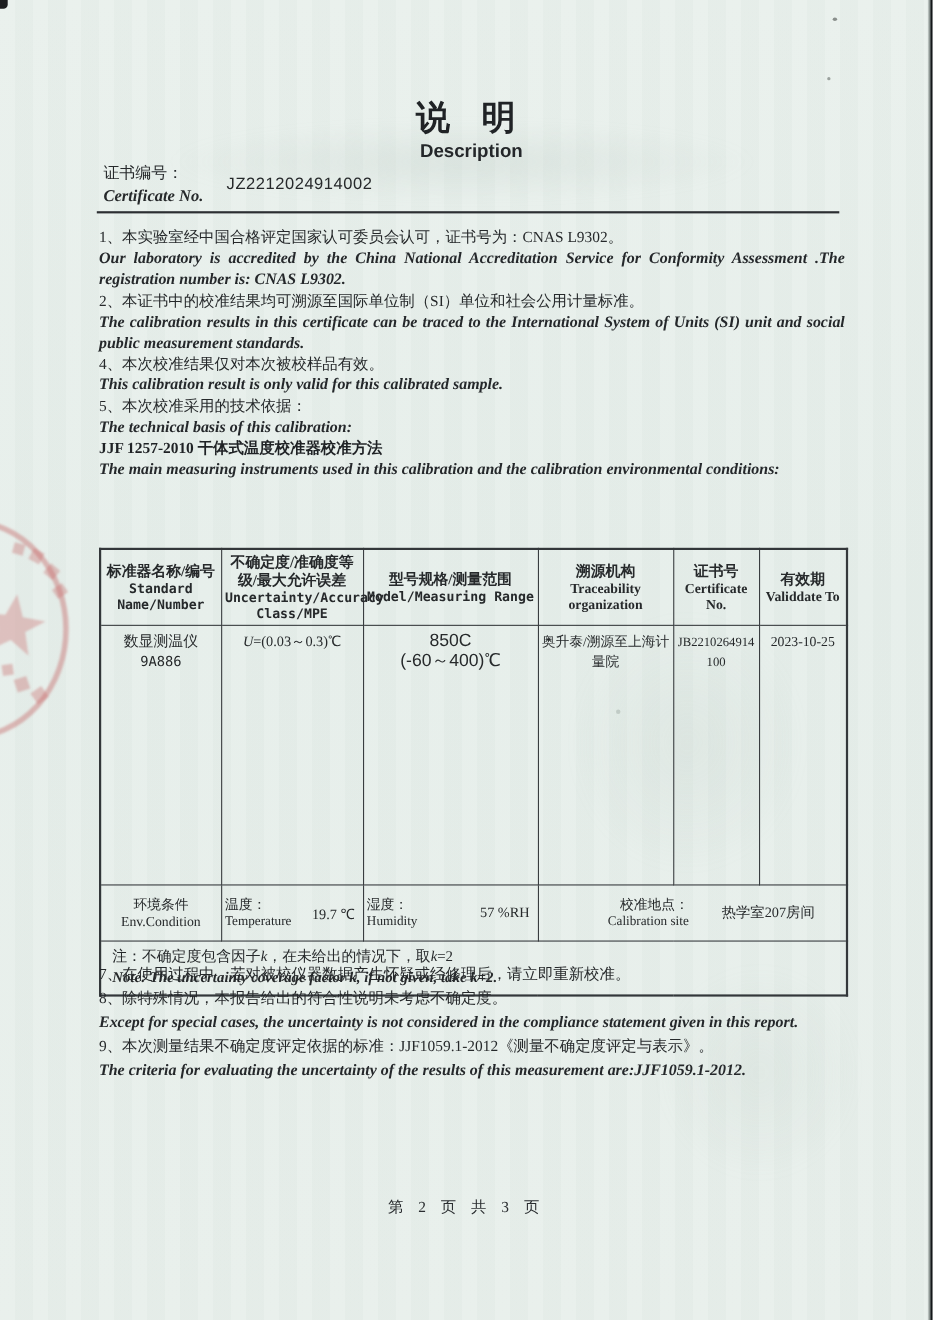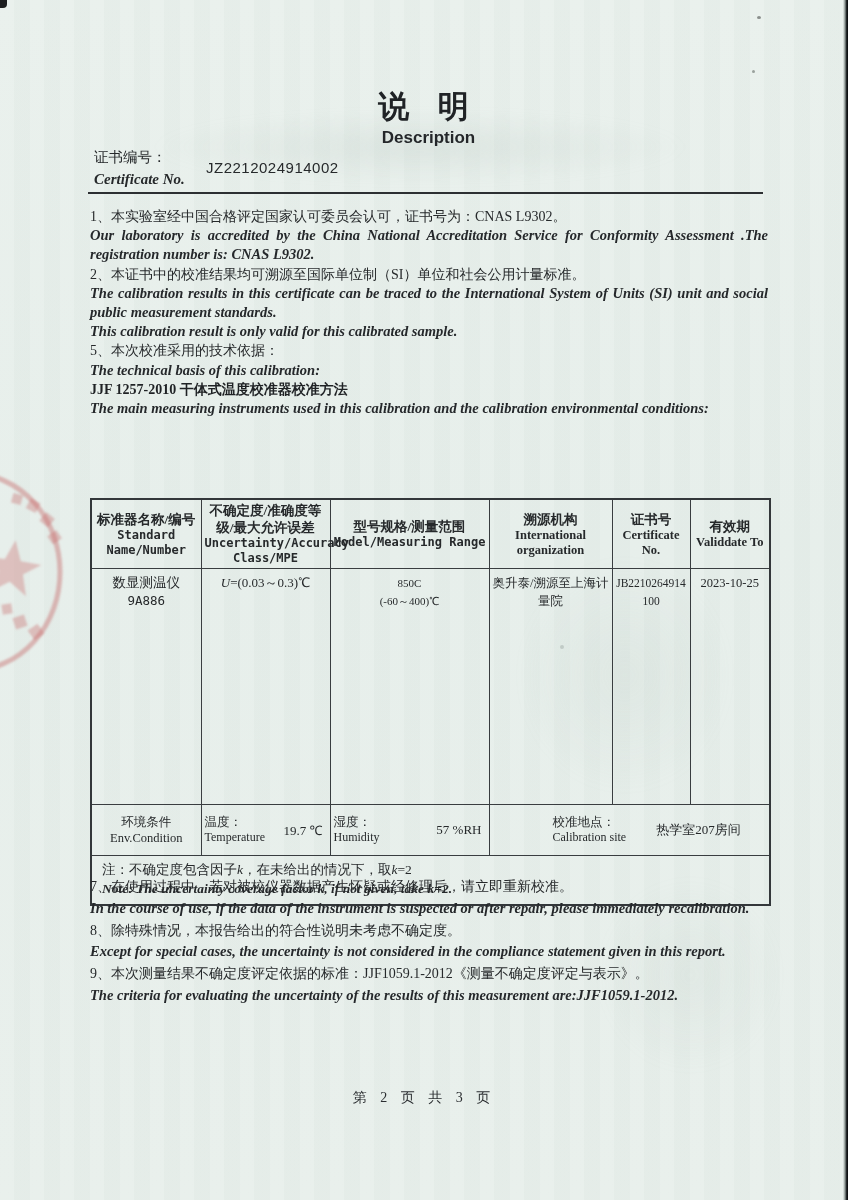--- a/index.html
+++ b/index.html
@@ -51,32 +51,32 @@
   th .hzh{display:block;font-size:13.5px;font-weight:bold;line-height:17px;}
   th .hen{display:block;font-size:12.5px;line-height:15px;font-weight:bold;}
   th .hen.mono{font-family:"DejaVu Sans Mono", monospace;font-weight:bold;font-size:12px;}
   th .hen.serif{font-family:"Liberation Serif", serif;}
   .hdr-row th{height:56px;font-weight:normal;}
   .data-row td{height:228px;vertical-align:top;padding-top:5px;text-align:center;font-size:13px;line-height:18px;}
   .c-name{font-size:13.5px;}
   .c-no{font-family:"DejaVu Sans Mono", monospace;font-size:12.5px;}
   .c-unc{font-size:13px;}
   .c-unc .usym{font-style:italic;font-family:"Liberation Serif", serif;}
-  .c-model{font-family:Liberation Serif, serif;font-size:11px;}
+  .c-model{font-family:Liberation Sans, sans-serif;font-size:16px;}
   .c-trace{font-size:12.5px;line-height:17px;}
   .c-cert{font-size:11.5px;word-break:break-all;line-height:15px;}
   .c-date{font-size:12.5px;}
   .env-row td{height:46px;font-size:12.5px;}
   .env-cell{display:flex;align-items:center;justify-content:space-between;gap:2px;}
   .env-lab{line-height:15px;}
   .env-lab .l1{display:block;font-size:12.5px;}
   .env-lab .l2{display:block;font-size:12px;}
   .env-val{font-size:13px;white-space:nowrap;padding-right:4px;}
   .env-first{text-align:center;line-height:16px;}
-  .site-cell{justify-content:flex-start;gap:30px;padding-left:60px;}
+  .site-cell{justify-content:flex-start;gap:30px;padding-left:60px;text-align:right;}
   .note-row td{padding:4px 10px 6px 10px;}
   .note-zh{font-size:13.5px;line-height:19px;}
   .note-zh .ital{font-style:italic;font-family:"Liberation Serif", serif;}
   .note-en{font-size:13.5px;line-height:19px;font-weight:bold;font-style:italic;}
   
   .footer{position:absolute;left:0;top:1089px;width:848px;text-align:center;
     font-size:14px;letter-spacing:5px;color:#2a2d30;}
 </style>
 </head>
 <body>
@@ -125,20 +125,21 @@
       <span class="cert-label-en">Certificate No.</span>
       <span class="cert-number">JZ2212024914002</span>
     </div>
     <div class="cert-rule"></div>
 
     <div class="items1">
       <div class="zh-line">1、本实验室经中国合格评定国家认可委员会认可，证书号为：CNAS L9302。</div>
       <div class="en-line">Our laboratory is accredited by the China National Accreditation Service for Conformity Assessment .The registration number is: CNAS L9302.</div>
       <div class="zh-line">2、本证书中的校准结果均可溯源至国际单位制（SI）单位和社会公用计量标准。</div>
       <div class="en-line">The calibration results in this certificate can be traced to the International System of Units (SI) unit and social public measurement standards.</div>
+      <div class="zh-line">4、本次校准结果仅对本次被校样品有效。</div>
       <div class="en-line">This calibration result is only valid for this calibrated sample.</div>
       <div class="zh-line">5、本次校准采用的技术依据：</div>
       <div class="en-line">The technical basis of this calibration:</div>
       <div class="tech-basis">JJF 1257-2010 干体式温度校准器校准方法</div>
       <div class="en-line">The main measuring instruments used in this calibration and  the calibration environmental conditions:</div>
     </div>
 
     <table class="cal-table">
       <colgroup>
         <col style="width:110px">
@@ -157,21 +158,21 @@
         <th>
           <span class="hzh">不确定度/准确度等级/最大允许误差</span>
           <span class="hen mono">Uncertainty/Accuracy Class/MPE</span>
         </th>
         <th>
           <span class="hzh">型号规格/测量范围</span>
           <span class="hen mono">Model/Measuring Range</span>
         </th>
         <th>
           <span class="hzh">溯源机构</span>
-          <span class="hen serif">International organization</span>
+          <span class="hen serif">Traceability organization</span>
         </th>
         <th>
           <span class="hzh">证书号</span>
           <span class="hen serif">Certificate No.</span>
         </th>
         <th>
           <span class="hzh">有效期</span>
           <span class="hen serif">Validdate To</span>
         </th>
       </tr>
@@ -234,21 +235,20 @@
         <td colspan="6">
           <div class="note-zh"><span>注：不确定度包含因子</span><span class="ital">k</span><span>，在未给出的情况下，取</span><span class="ital">k</span><span>=2</span></div>
           <div class="note-en">Note: The uncertainty coverage factor k, if not given, take k=2.</div>
         </td>
       </tr>
     </tbody>
       </table>
 
     <div class="items2">
       <div class="zh-line">7、在使用过程中，若对被校仪器数据产生怀疑或经修理后，请立即重新校准。</div>
-      <div class="en-line">In the course of use, if the data of the instrument is suspected or after repair, please immediately recalibration.</div>
       <div class="zh-line">8、除特殊情况，本报告给出的符合性说明未考虑不确定度。</div>
       <div class="en-line">Except for special cases, the uncertainty is not considered in the compliance statement given in this report.</div>
       <div class="zh-line">9、本次测量结果不确定度评定依据的标准：JJF1059.1-2012《测量不确定度评定与表示》。</div>
       <div class="en-line">The criteria for evaluating the uncertainty of the results of this measurement are:JJF1059.1-2012.</div>
     </div>
 
   </div>
 
   <div class="footer">第 2 页  共 3 页</div>
 

